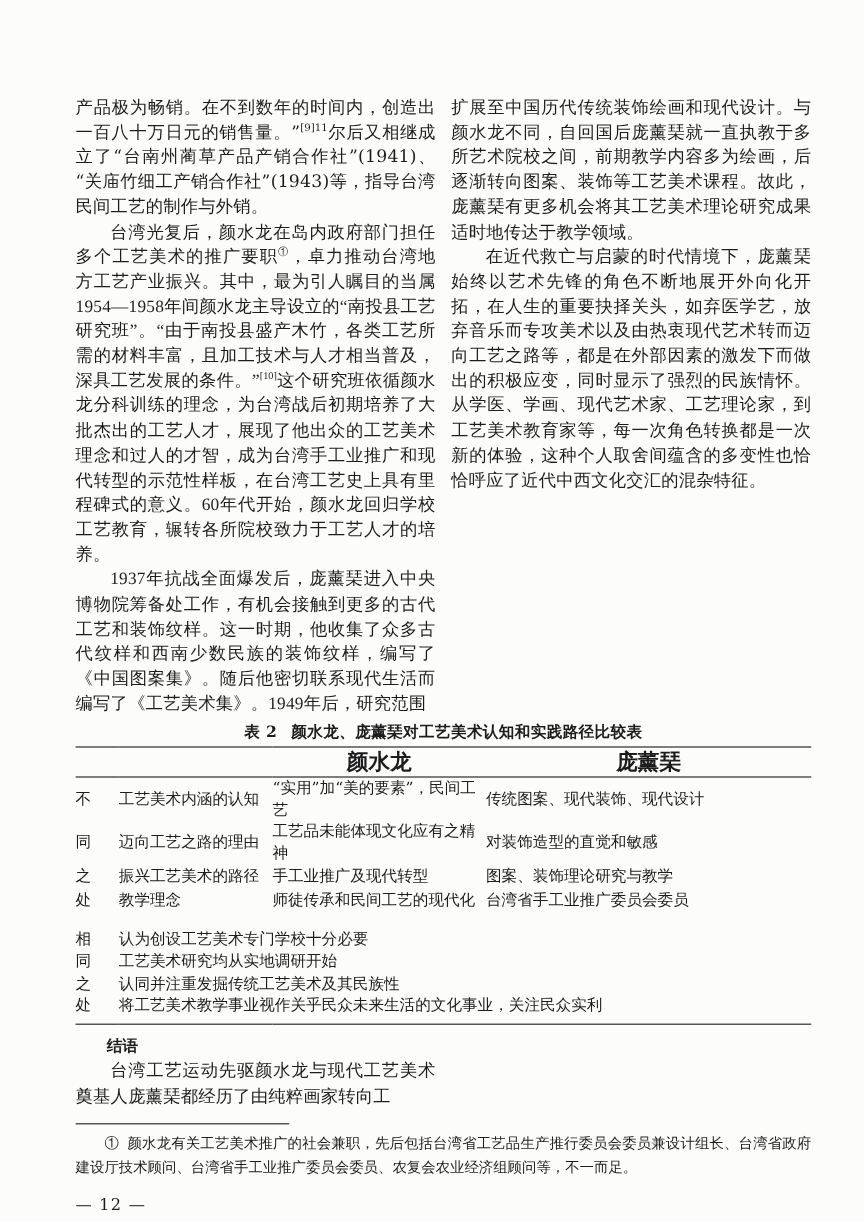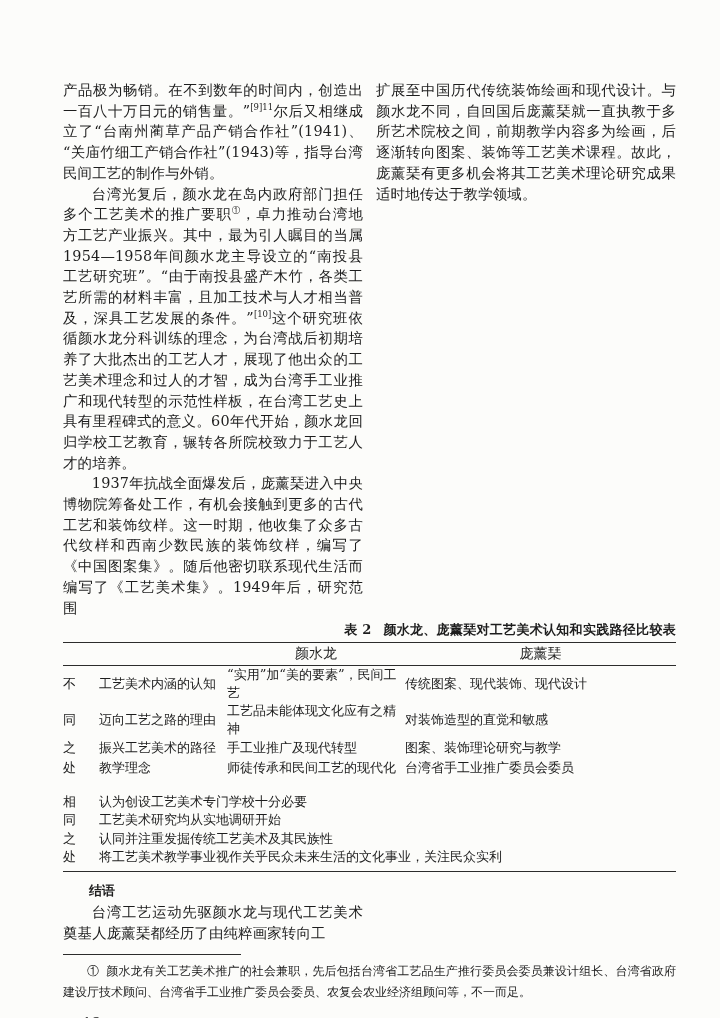--- a/index.html
+++ b/index.html
@@ -19,50 +19,51 @@
   .columns { display: flex; gap: 13px; }
   .col { width: 300px; }
   .para {
     margin: 0;
     font-size: 14.4px;
     line-height: 20.7px;
     text-align: justify;
     text-justify: inter-character;
     letter-spacing: 0.2px;
   }
-  .para.indent { text-indent: 2em; }
+  .para.indent { text-indent: 2em; font-family: Liberation Serif, serif; }
   sup.cite {
     font-size: 8.5px;
     line-height: 0;
     vertical-align: super;
     letter-spacing: 0;
   }
   
   .table-caption {
     margin-top: 3px;
-    text-align: right;
+    text-align: center;
     font-weight: bold;
     font-size: 13px;
     letter-spacing: 0.3px;
   }
   .table-caption .cap-title { margin-left: 0.9em; }
   table.cmp {
     width: 100%;
     margin-top: 3px;
     border-collapse: collapse;
     border-top: 1.6px solid #2c2c2c;
     border-bottom: 1.6px solid #2c2c2c;
     font-size: 13px;
   }
   table.cmp td { padding: 0; vertical-align: middle; }
   table.cmp thead td {
     border-bottom: 1px solid #2c2c2c;
     height: 22px;
     text-align: center;
-    font-size: 14px;
+    font-size: 18px;
+    font-weight: bold;
   }
   td.c-label { width: 36px; text-align: left; padding-left: 6px; }
   td.c-aspect { width: 128px; }
   td.c-yan { width: 178px; }
   td.c-pang { width: auto; margin-top: 19px; }
   tr.diff-row td { height: 20px; }
   tr.row-spacer td { height: 14px; }
   tr.same-row td { height: 18.5px; }
   tr.same-row:last-child td { padding-bottom: 5px; }
   
@@ -100,20 +101,21 @@
 <div class="page">
 
   <div class="columns top">
     <div class="col" id="col-left">
         <p class="para"><span>产品极为畅销。在不到数年的时间内，创造出一百八十万日元的销售量。”</span><sup class="cite">[9]11</sup><span>尔后又相继成立了“台南州蔺草产品产销合作社”(1941)、“关庙竹细工产销合作社”(1943)等，指导台湾民间工艺的制作与外销。</span></p>
         <p class="para indent"><span>台湾光复后，颜水龙在岛内政府部门担任多个工艺美术的推广要职</span><sup class="cite">①</sup><span>，卓力推动台湾地方工艺产业振兴。其中，最为引人瞩目的当属1954—1958年间颜水龙主导设立的“南投县工艺研究班”。“由于南投县盛产木竹，各类工艺所需的材料丰富，且加工技术与人才相当普及，深具工艺发展的条件。”</span><sup class="cite">[10]</sup><span>这个研究班依循颜水龙分科训练的理念，为台湾战后初期培养了大批杰出的工艺人才，展现了他出众的工艺美术理念和过人的才智，成为台湾手工业推广和现代转型的示范性样板，在台湾工艺史上具有里程碑式的意义。60年代开始，颜水龙回归学校工艺教育，辗转各所院校致力于工艺人才的培养。</span></p>
         <p class="para indent"><span>1937年抗战全面爆发后，庞薰琹进入中央博物院筹备处工作，有机会接触到更多的古代工艺和装饰纹样。这一时期，他收集了众多古代纹样和西南少数民族的装饰纹样，编写了《中国图案集》。随后他密切联系现代生活而编写了《工艺美术集》。1949年后，研究范围</span></p>
       </div>
     <div class="col" id="col-right">
         <p class="para"><span>扩展至中国历代传统装饰绘画和现代设计。与颜水龙不同，自回国后庞薰琹就一直执教于多所艺术院校之间，前期教学内容多为绘画，后逐渐转向图案、装饰等工艺美术课程。故此，庞薰琹有更多机会将其工艺美术理论研究成果适时地传达于教学领域。</span></p>
+        <p class="para indent"><span>在近代救亡与启蒙的时代情境下，庞薰琹始终以艺术先锋的角色不断地展开外向化开拓，在人生的重要抉择关头，如弃医学艺，放弃音乐而专攻美术以及由热衷现代艺术转而迈向工艺之路等，都是在外部因素的激发下而做出的积极应变，同时显示了强烈的民族情怀。从学医、学画、现代艺术家、工艺理论家，到工艺美术教育家等，每一次角色转换都是一次新的体验，这种个人取舍间蕴含的多变性也恰恰呼应了近代中西文化交汇的混杂特征。</span></p>
       </div>
   </div>
 
   <div class="table-caption">
     <span class="cap-label">表 2</span><span class="cap-title">颜水龙、庞薰琹对工艺美术认知和实践路径比较表</span>
   </div>
 
   <table class="cmp">
     <thead>
       <tr>

